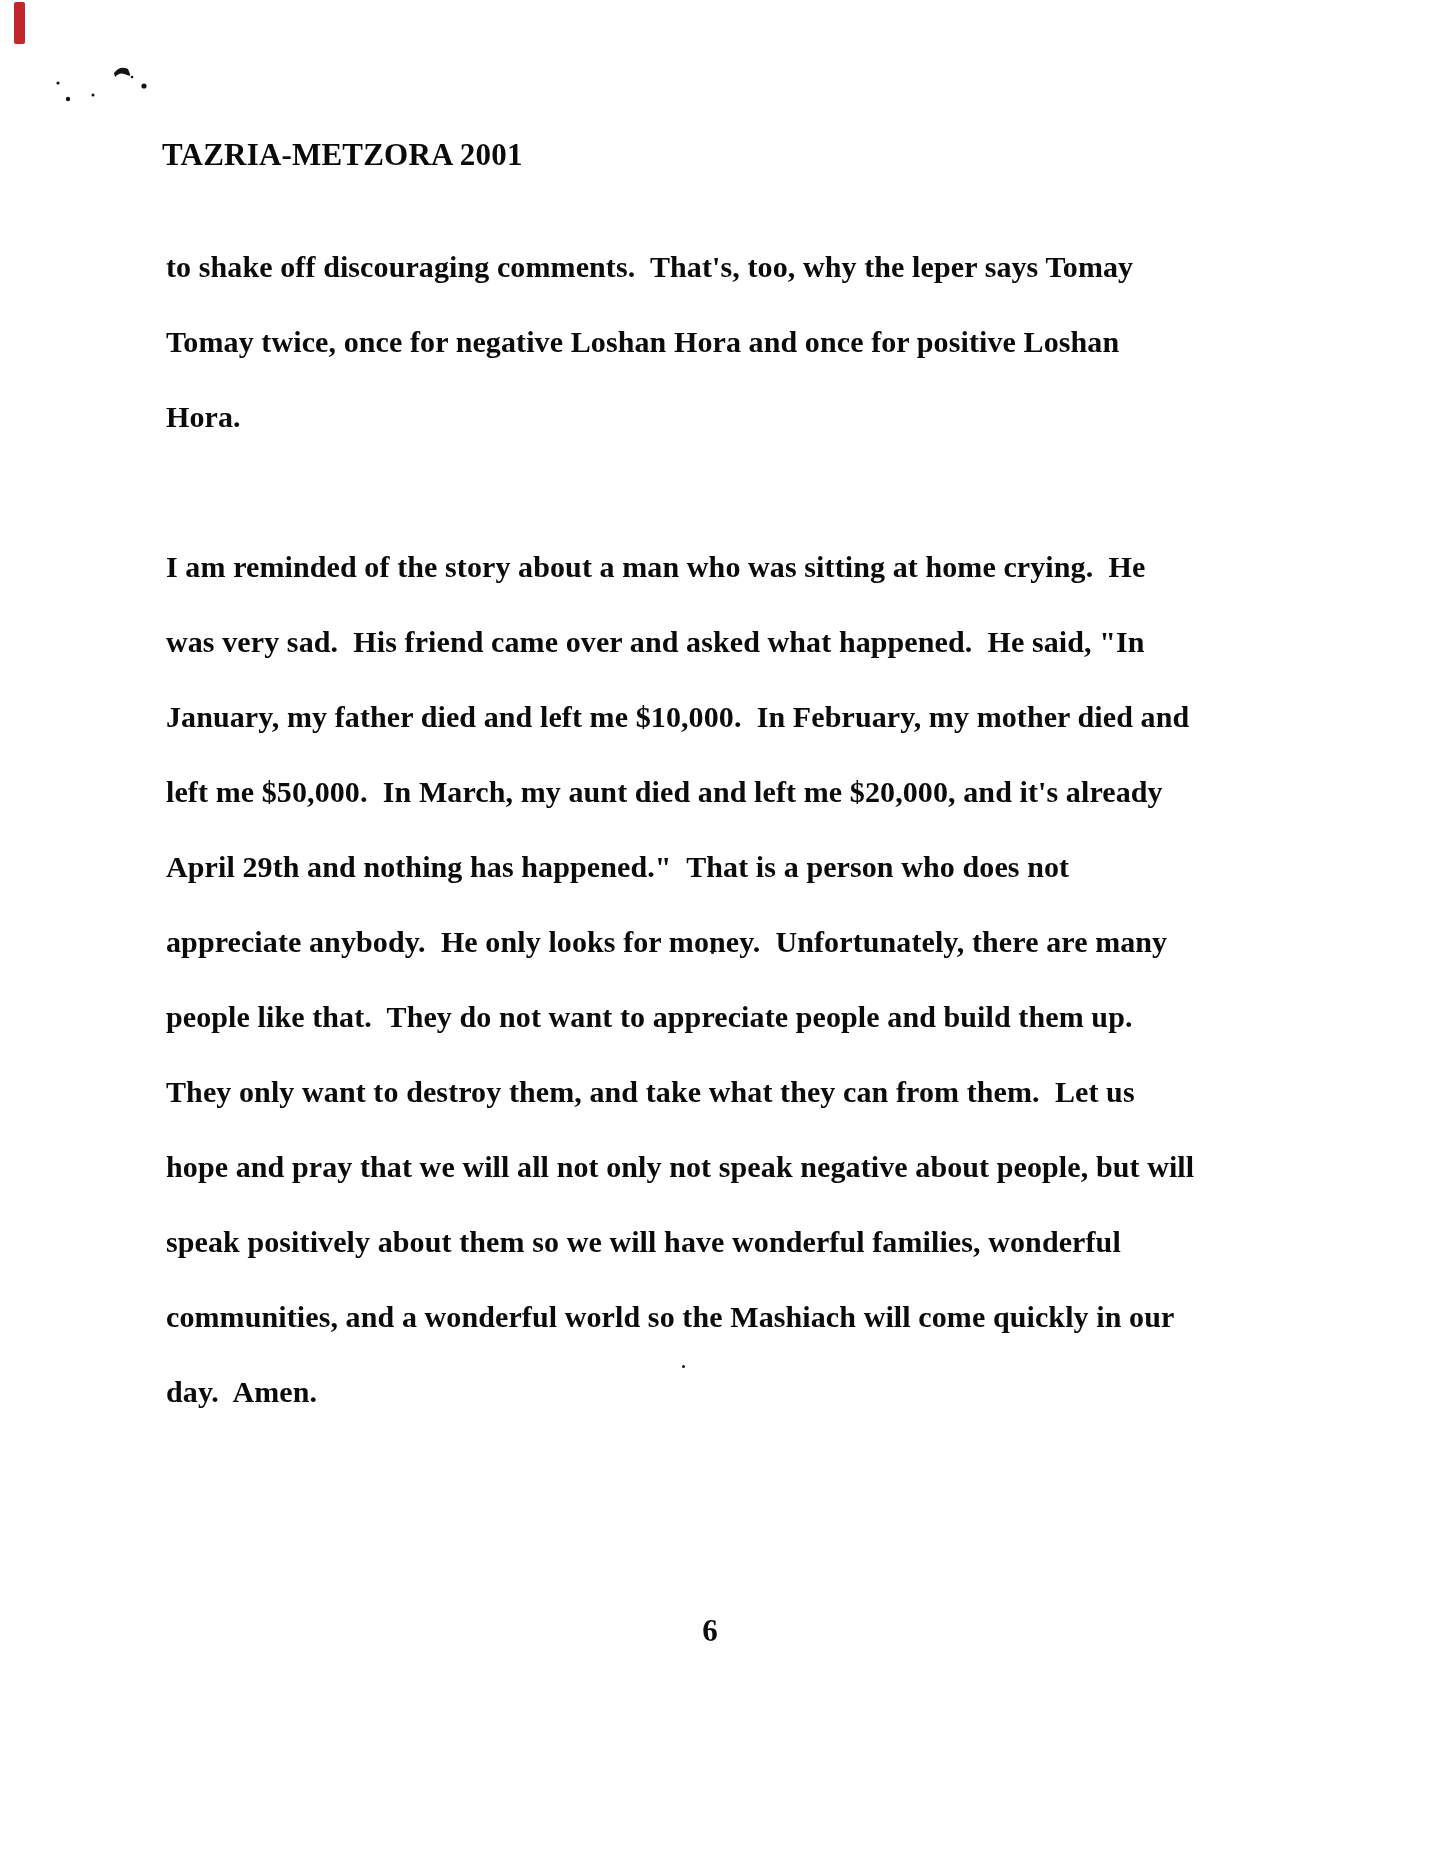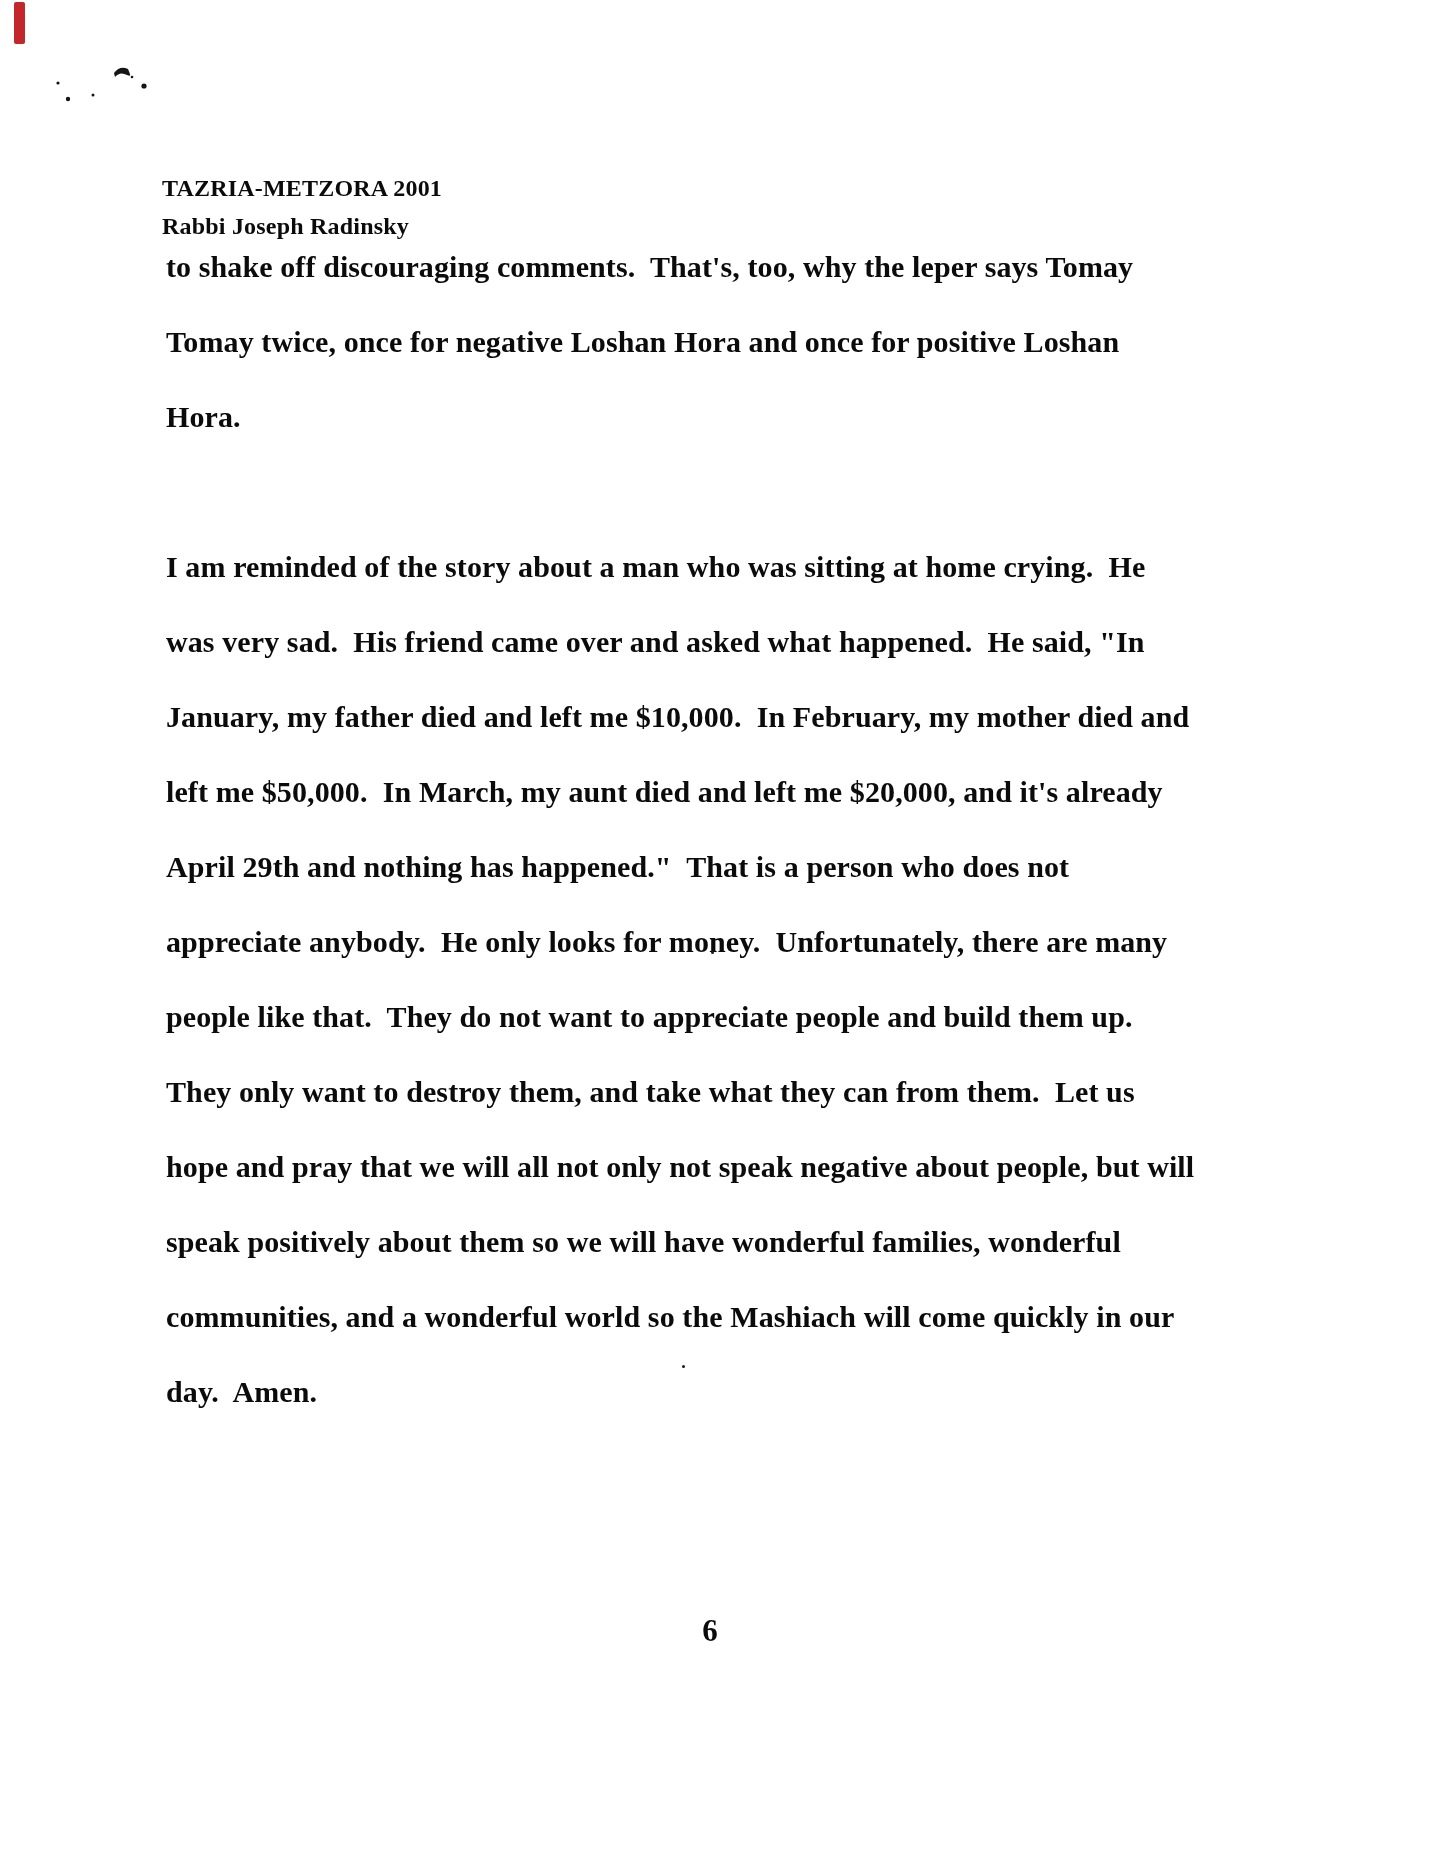--- a/index.html
+++ b/index.html
@@ -37,26 +37,25 @@
     background: #1a1a1a;
     border-radius: 50%;
   }
   .speck-a { left: 711px; top: 951px; width: 3px; height: 3px; }
   .speck-b { left: 682px; top: 1365px; width: 3px; height: 3px; }
 
   .doc-header {
     position: absolute;
     left: 162px;
     top: 136px;
-    font-size: 24px;
+    font-size: 31px;
     font-weight: 700;
     line-height: 38px;
     letter-spacing: 0.2px;
     white-space: nowrap;
-    margin-top: 33px;
   }
   .doc-body {
     position: absolute;
     left: 158px;
     top: 221px;
     width: 1180px;
     font-size: 30px;
     font-weight: 700;
     line-height: 75px;
     letter-spacing: 0.1px;
@@ -90,21 +89,20 @@
     <path d="M74 28 Q80 20 88 24 L90 29 Q91 32 87 30 Q80 26 75 32 Z" fill="#151515"></path>
     <circle cx="92" cy="32" r="1.3" fill="#151515"></circle>
     <circle cx="18" cy="38" r="1.6" fill="#151515"></circle>
     <circle cx="28" cy="54" r="2.2" fill="#151515"></circle>
     <circle cx="53" cy="50" r="1.5" fill="#151515"></circle>
     <circle cx="104" cy="41" r="2.6" fill="#151515"></circle>
   </svg>
 
   <div class="doc-header">
     <div>TAZRIA-METZORA 2001</div>
-    <div>Rabbi Joseph Radinsky</div>
   </div>
 
   <div class="doc-body">
     <p>to shake off discouraging comments.  That's, too, why the leper says Tomay
 Tomay twice, once for negative Loshan Hora and once for positive Loshan
 Hora.</p>
     <p>I am reminded of the story about a man who was sitting at home crying.  He
 was very sad.  His friend came over and asked what happened.  He said, "In
 January, my father died and left me $10,000.  In February, my mother died and
 left me $50,000.  In March, my aunt died and left me $20,000, and it's already

